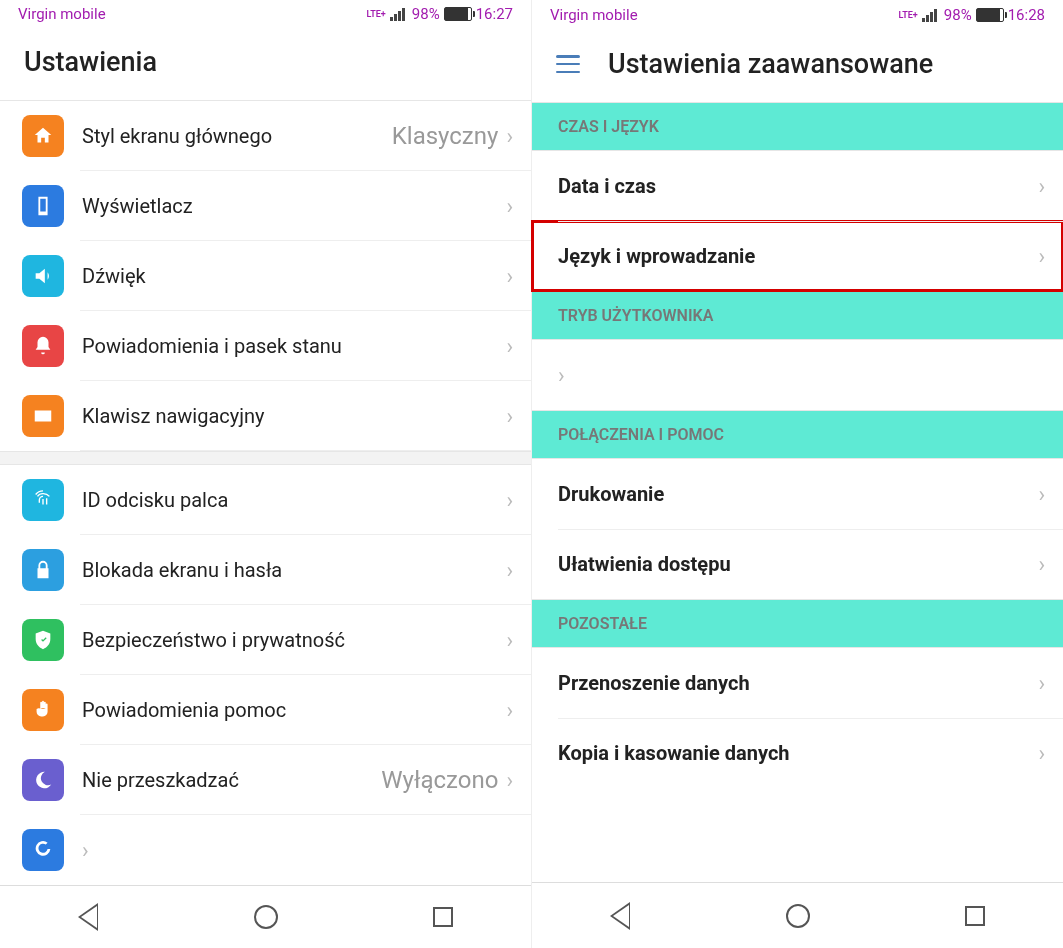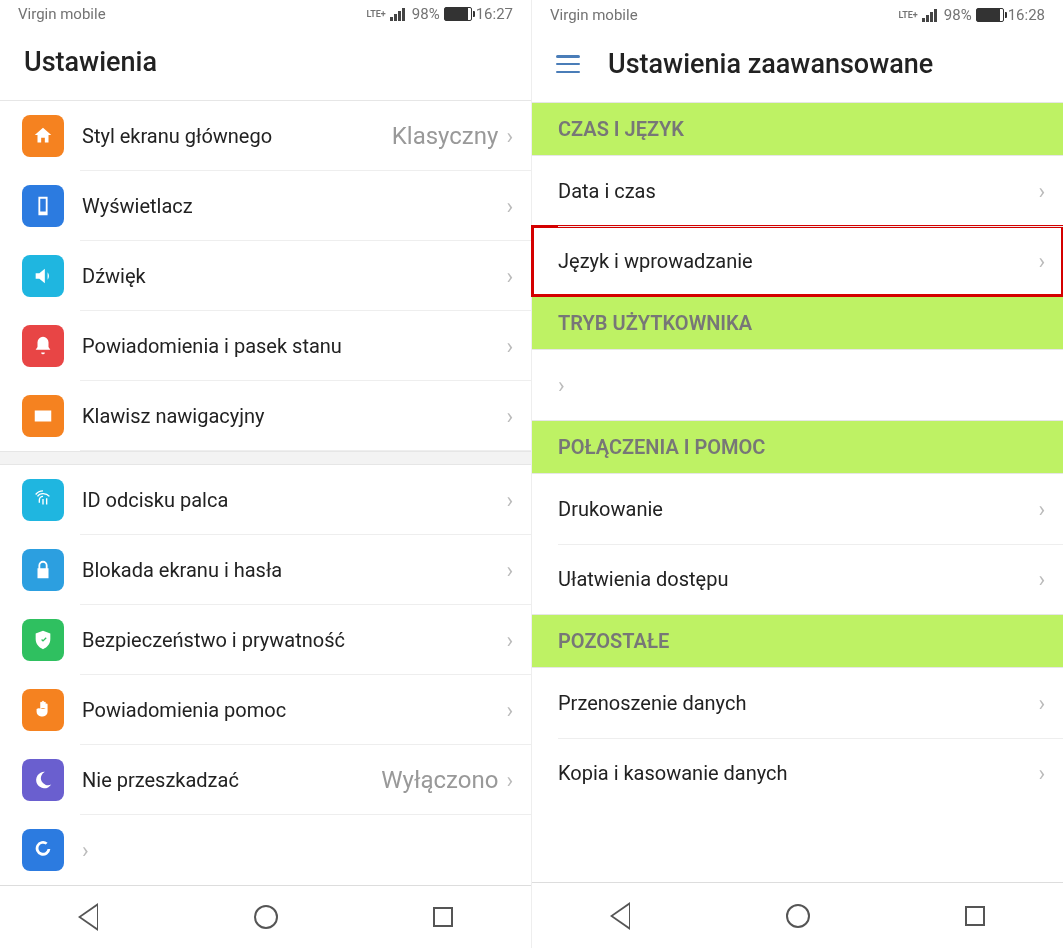--- a/index.html
+++ b/index.html
@@ -2,21 +2,21 @@
 <html><head>
 <meta charset="utf-8">
 <style>
   * { margin:0; padding:0; box-sizing:border-box; font-family:-apple-system,Roboto,Arial,sans-serif; }
   body { background:#fff; width:1063px; height:948px; overflow:hidden; }
   .screens { display:flex; width:100%; height:100%; }
   .screen { width:531px; height:100%; display:flex; flex-direction:column; background:#fff; }
   .screen:first-child { width:532px; border-right:1px solid #eee; }
 
   
-  .statusbar { display:flex; align-items:center; justify-content:space-between; padding:0 18px; height:30px; font-size:15px; color:#737373; }
+  .statusbar { display:flex; align-items:center; justify-content:space-between; padding:0 18px; height:30px; font-size:15px; color:#a21caf; }
   .sb-right { display:flex; align-items:center; gap:4px; font-size:15px; }
   .lte { font-size:9px; font-weight:600; line-height:8px; text-align:center; }
   .signal { width:18px; height:14px; position:relative; }
   .signal span { position:absolute; bottom:0; width:3px; background:#444; }
   .signal span:nth-child(1){left:0;height:4px;}
   .signal span:nth-child(2){left:4px;height:7px;}
   .signal span:nth-child(3){left:8px;height:10px;}
   .signal span:nth-child(4){left:12px;height:13px;}
   .batt-ico { width:28px; height:14px; border:1.5px solid #333; border-radius:2px; position:relative; }
   .batt-ico::after{content:"";position:absolute;right:-4px;top:3px;width:2px;height:6px;background:#333;border-radius:0 1px 1px 0;}
@@ -33,25 +33,25 @@
   .section-gap { height:14px; background:#f3f3f3; border-top:1px solid #e6e6e6; border-bottom:1px solid #e6e6e6; }
   .row { display:flex; align-items:center; padding:0 18px 0 22px; height:70px; cursor:pointer; position:relative; }
   .row:not(:last-child)::after { content:""; position:absolute; left:80px; right:0; bottom:0; height:1px; background:#eee; }
   .row .icon { width:42px; height:42px; border-radius:8px; margin-right:18px; flex-shrink:0; display:flex; align-items:center; justify-content:center; }
   .row .label { flex:1; font-size:20px; color:#222; }
   .row .value { font-size:24px; color:#999; margin-right:8px; }
   .chev { color:#bbb; font-size:22px; }
 
   .row2 { display:flex; align-items:center; padding:0 18px 0 26px; height:70px; cursor:pointer; position:relative; }
   .row2 + .row2::before { content:""; position:absolute; top:0; left:26px; right:0; height:1px; background:#eee; }
-  .row2 .label { flex:1; font-size:20px; color:#222; }
+  .row2 .label { flex:1; font-size:20px; color:#222;font-weight:bold; }
   .row2 .chev { color:#bbb; font-size:22px; }
   .row2.highlight { outline:3px solid #d40000; outline-offset:-2px; }
 
-  .section-header { background:#bef264; padding:14px 26px; font-size:20px; font-weight:600; color:#777; border-top:1px solid #e6e6e6; border-bottom:1px solid #e6e6e6; }
+  .section-header { background:#5eead4; padding:14px 26px; font-size:16px; font-weight:600; color:#777; border-top:1px solid #e6e6e6; border-bottom:1px solid #e6e6e6; }
   .first-gap { border-top:1px solid #e6e6e6; height:1px; background:#e6e6e6; }
 
   
   .navbar { margin-top:auto; height:66px; display:flex; align-items:center; justify-content:space-around; border-top:1px solid #ddd; }
   .nav-btn { width:28px; height:28px; color:#555; display:flex; align-items:center; justify-content:center; }
   .tri { width:0;height:0;border-top:12px solid transparent;border-bottom:12px solid transparent;border-right:18px solid transparent;border-right-color:#fff; position:relative;}
   .tri::before{content:"";position:absolute;top:-14px;left:-2px;width:0;height:0;border-top:14px solid transparent;border-bottom:14px solid transparent;border-right:20px solid #555;}
   .tri::after{content:"";position:absolute;top:-11px;left:1px;width:0;height:0;border-top:11px solid transparent;border-bottom:11px solid transparent;border-right:16px solid #fff;}
   .circ { width:24px;height:24px;border:2px solid #555;border-radius:50%; }
   .sq { width:20px;height:20px;border:2px solid #555; }

